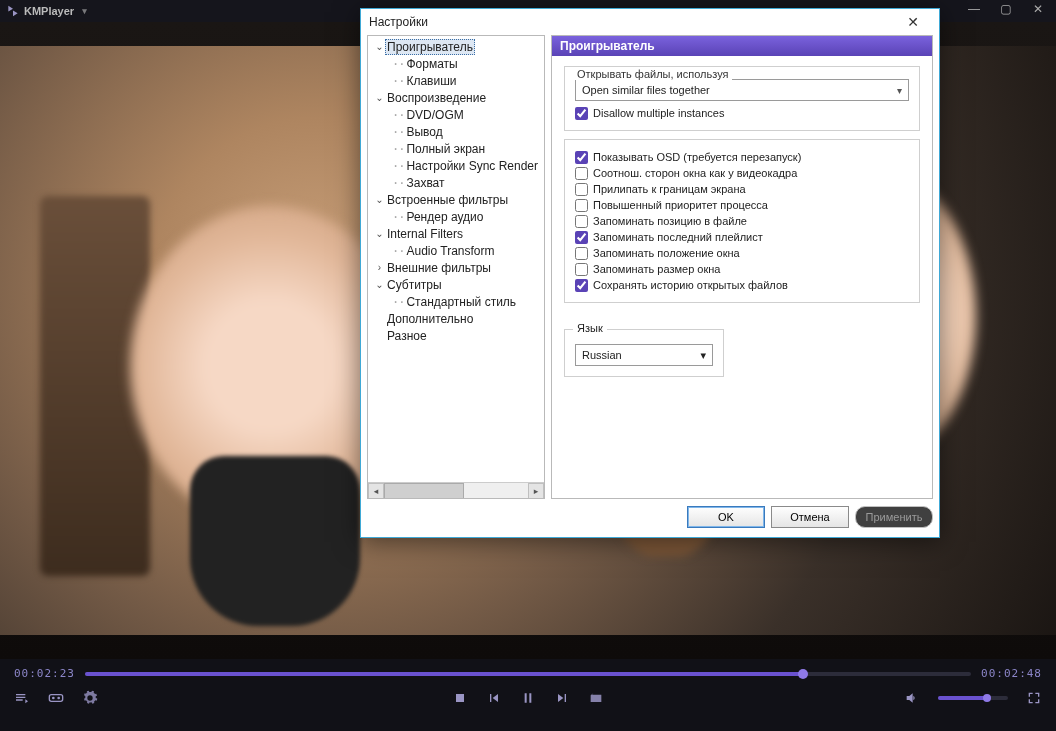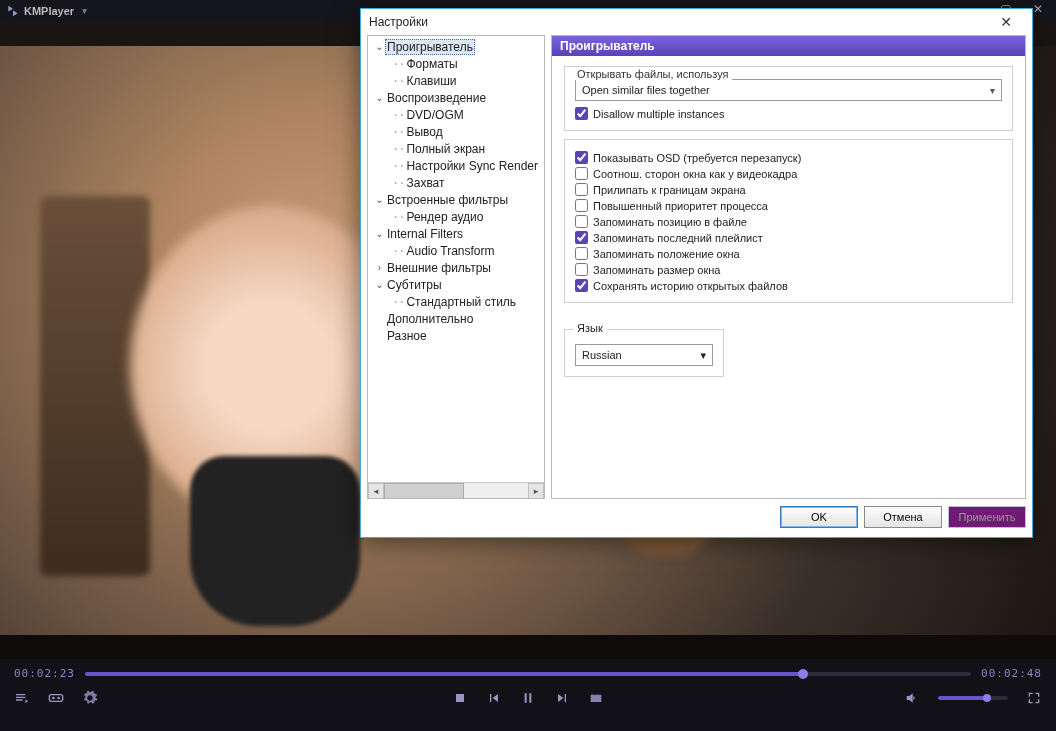--- a/index.html
+++ b/index.html
@@ -36,21 +36,21 @@
   .ctrl-left, .ctrl-center, .ctrl-right { display:flex; align-items:center; gap:18px; }
   .ctrl-center { position:absolute; left:50%; transform:translateX(-50%); }
   .ctrl-right { margin-left:auto; }
   .cicon { color:#9a95c4; cursor:pointer; display:flex; align-items:center; }
   .cicon svg { width:16px; height:16px; }
   .vol { width:70px; height:4px; background:#2c2c3a; position:relative; border-radius:2px; }
   .vol .vprog { position:absolute; left:0; top:0; bottom:0; width:70%; background:#6a52d0; border-radius:2px; }
   .vol .vthumb { position:absolute; left:70%; top:50%; width:8px; height:8px; background:#8f7ae8; border-radius:50%; transform:translate(-50%,-50%); }
 
   
-  .dialog { position:absolute; left:360px; top:8px; width:673px; height:530px; background:#fff; border:1px solid #3fa9d6; box-shadow:0 4px 24px rgba(0,0,0,.5); font-size:12px; color:#222; }
+  .dialog { position:absolute; left:360px; top:8px; width:580px; height:530px; background:#fff; border:1px solid #3fa9d6; box-shadow:0 4px 24px rgba(0,0,0,.5); font-size:12px; color:#222; }
   .dlg-title { height:26px; display:flex; align-items:center; padding:0 8px; background:#fff; }
   .dlg-title .t { font-size:12px; }
   .dlg-close { margin-left:auto; width:36px; height:24px; display:flex; align-items:center; justify-content:center; font-size:14px; cursor:pointer; color:#333; }
   .dlg-body { position:absolute; top:26px; left:6px; right:6px; bottom:38px; display:flex; gap:6px; }
   .tree { width:178px; border:1px solid #b9b9b9; overflow:hidden; position:relative; background:#fff; }
   .tree-inner { padding:2px 0 2px 2px; }
   .tree-item { display:flex; align-items:center; height:17px; cursor:pointer; white-space:nowrap; }
   .tree-item .dots { color:#aaa; font-family:monospace; letter-spacing:-1px; }
   .tree-item .arrow { width:11px; color:#555; font-size:10px; text-align:center; }
   .tree-item.sel .lbl { background:#dde7f3; border:1px dotted #3a6ea5; padding:0 1px; }
@@ -61,34 +61,34 @@
   .tree-scroll .sthumb { position:absolute; left:0; top:0; bottom:0; width:80px; background:#cfcfcf; border:1px solid #aaa; }
 
   .panel { flex:1; border:1px solid #b9b9b9; background:#fff; position:relative; }
   .panel-head { background:#6a52d0; background:linear-gradient(#7a62dd,#5a43b6); color:#fff; font-weight:bold; padding:3px 8px; font-size:12px; }
   .panel-body { padding:10px 12px; }
 
   .group { border:1px solid #cfcfcf; padding:12px 10px 10px; position:relative; margin-bottom:8px; }
   .group .legend { position:absolute; top:-8px; left:8px; background:#fff; padding:0 4px; font-size:11px; color:#333;margin-top:9px; }
   .combo { width:100%; height:22px; border:1px solid #9a9a9a; background:#fff; display:flex; align-items:center; padding:0 6px; justify-content:space-between; cursor:pointer; font-size:11px; }
   .combo .chev { font-size:10px; color:#555; }
-  .chkline { display:flex; align-items:center; gap:5px; margin-top:6px; font-size:11px; }
+  .chkline { display:flex; align-items:flex-start; gap:5px; margin-top:6px; font-size:11px; }
   .chkline input { width:13px; height:13px; accent-color:#5a43b6; }
 
   .checks { border:1px solid #cfcfcf; padding:8px 10px 10px; }
   .checks .chkline { margin-top:3px; }
 
   .lang-group { border:1px solid #cfcfcf; padding:14px 10px 10px; width:160px; position:relative; margin-top:26px; }
   .lang-group .legend { position:absolute; top:-8px; left:8px; background:#fff; padding:0 4px; font-size:11px; }
   .lang-combo { height:22px; border:1px solid #9a9a9a; display:flex; align-items:center; justify-content:space-between; padding:0 6px; cursor:pointer; font-size:11px; }
 
   .dlg-footer { position:absolute; left:6px; right:6px; bottom:6px; height:28px; display:flex; justify-content:flex-end; gap:6px; align-items:center; }
   .btn { min-width:78px; height:22px; border:1px solid #8a8a8a; background:linear-gradient(#fefefe,#e5e5e5); font-size:11px; cursor:pointer; }
   .btn.primary { border:1px solid #3a7abd; box-shadow:inset 0 0 0 1px #7fb6ea; }
-  .btn:disabled { color:#9a9a9a; background:#701a75; border-color:#c0c0c0; cursor:default; }
+  .btn:disabled { color:#9a9a9a; background:#404040; border-color:#c0c0c0; cursor:default;border-radius:10px; }
 </style>
 </head>
 <body>
 
 <div class="titlebar">
   <div class="logo">
     <svg viewBox="0 0 24 24">
         <path fill="#9a95c4" d="M4 3l8 5-8 5zM12 11l8 5-8 5z"></path>
       </svg>
     <span>KMPlayer</span>

